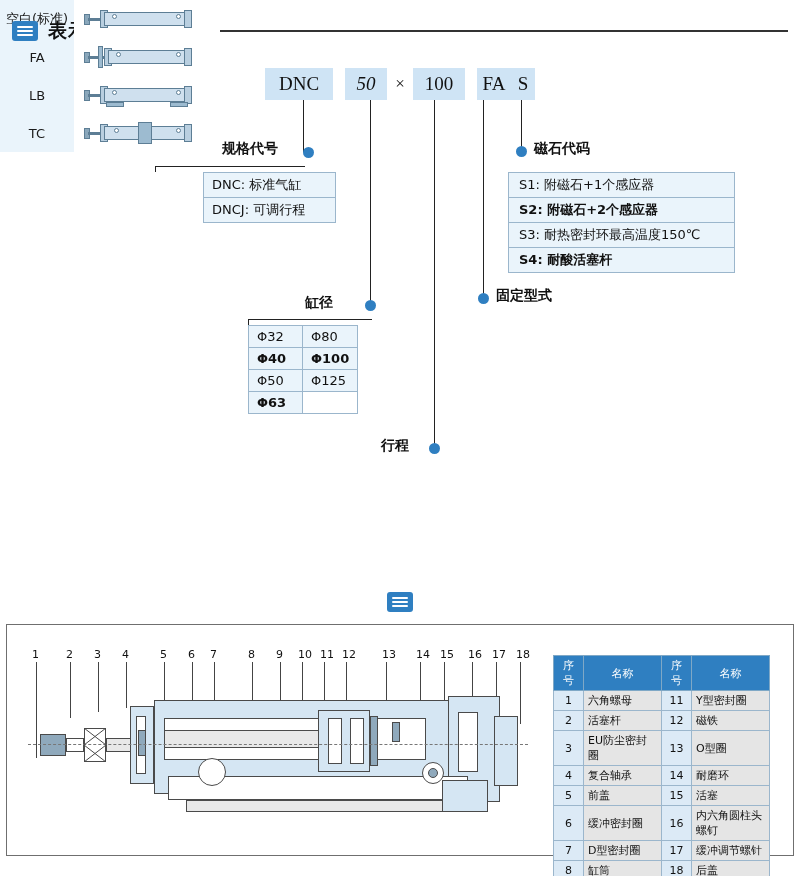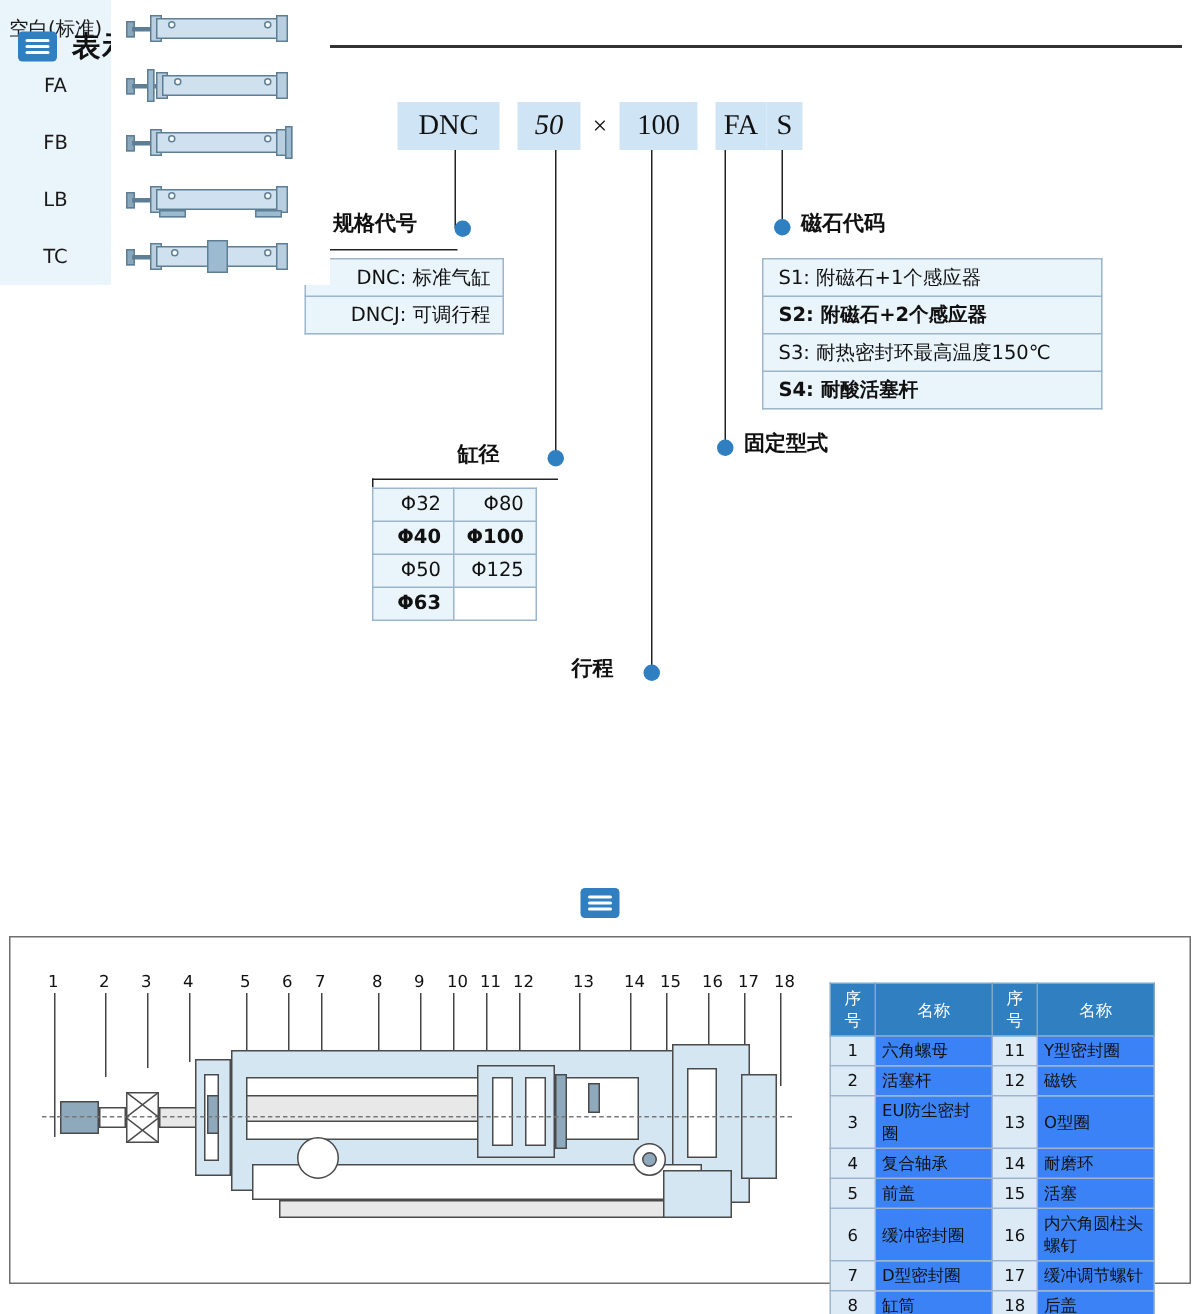--- a/index.html
+++ b/index.html
@@ -69,21 +69,21 @@
     white-space:nowrap;
   }
 
   
   .opt-table {
     position:absolute;
     border-collapse: collapse;
   }
   .opt-table td {
     border: 1px solid #9bb6cc;
-    text-align: right;
+    text-align: left;
     font-size: 13px;
     padding: 3px 8px;
     background: #eaf4fb;
     color: #111;
     white-space: nowrap;
   }
   .opt-table td.plain { background:#ffffff; }
   .opt-table td.bold { font-weight: bold; }
 
   
@@ -153,21 +153,21 @@
   
   #parts-table {
     position:absolute; left:553px; top:655px; border-collapse:collapse;
   }
   #parts-table th {
     background:#2f7fc1; color:#fff; font-weight:normal; font-size:11px;
     border:1px solid #7fa8c6; padding:2px 4px;
   }
   #parts-table td {
     border:1px solid #9bb6cc; font-size:11px; padding:2px 4px;
-    background:#3b82f6; color:#111;
+    background:#e5e5e5; color:#111;
   }
   #parts-table td.idx { text-align:center; width:30px; background:#dceaf6;}
   #parts-table td.nm { width:78px; }
 
   
   .draw { position:absolute; left:18px; top:672px; width:520px; height:170px; }
   .draw .part { position:absolute; border:1px solid #4a4a4a; }
   .bluefill { background:#d5e6f3; }
   .greyfill { background:#e8e8e8; }
   .whitefill{ background:#ffffff; }
@@ -292,35 +292,20 @@
     <td class="name bold">FA</td>
     <td class="pic">
       <div class="cyl">
         <div class="nut"></div>
             <div class="rod"></div>
         <div class="flange" style="left:16px;"></div>
         <div class="cap l" style="left:22px;"></div>
             <div class="body" style="left:26px;width:80px;"></div>
             <div class="cap r"></div>
         <div class="port" style="left:34px;"></div>
-            <div class="port" style="left:94px;"></div>
-      </div>
-    </td>
-  </tr>
-  <tr>
-    <td class="name">FB</td>
-    <td class="pic">
-      <div class="cyl">
-        <div class="nut"></div>
-            <div class="rod"></div>
-        <div class="cap l"></div>
-            <div class="body"></div>
-            <div class="cap r"></div>
-        <div class="flange" style="left:108px;"></div>
-        <div class="port" style="left:30px;"></div>
             <div class="port" style="left:94px;"></div>
       </div>
     </td>
   </tr>
   <tr>
     <td class="name bold">LB</td>
     <td class="pic">
       <div class="cyl">
         <div class="nut"></div>
             <div class="rod"></div>

